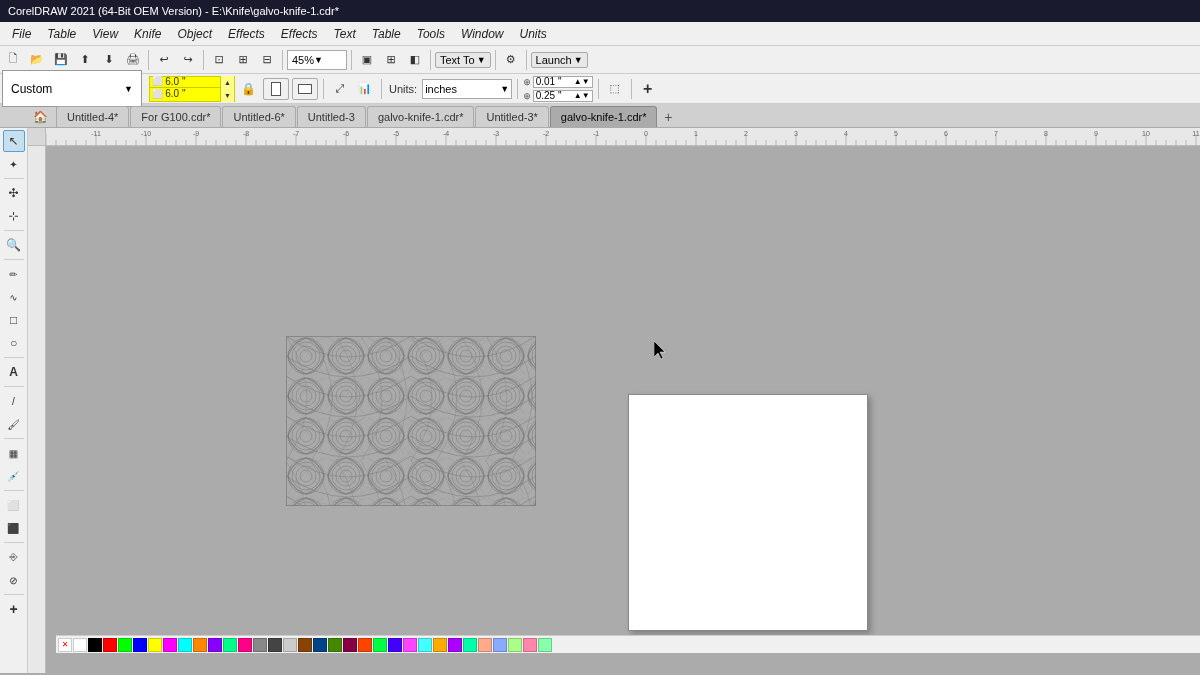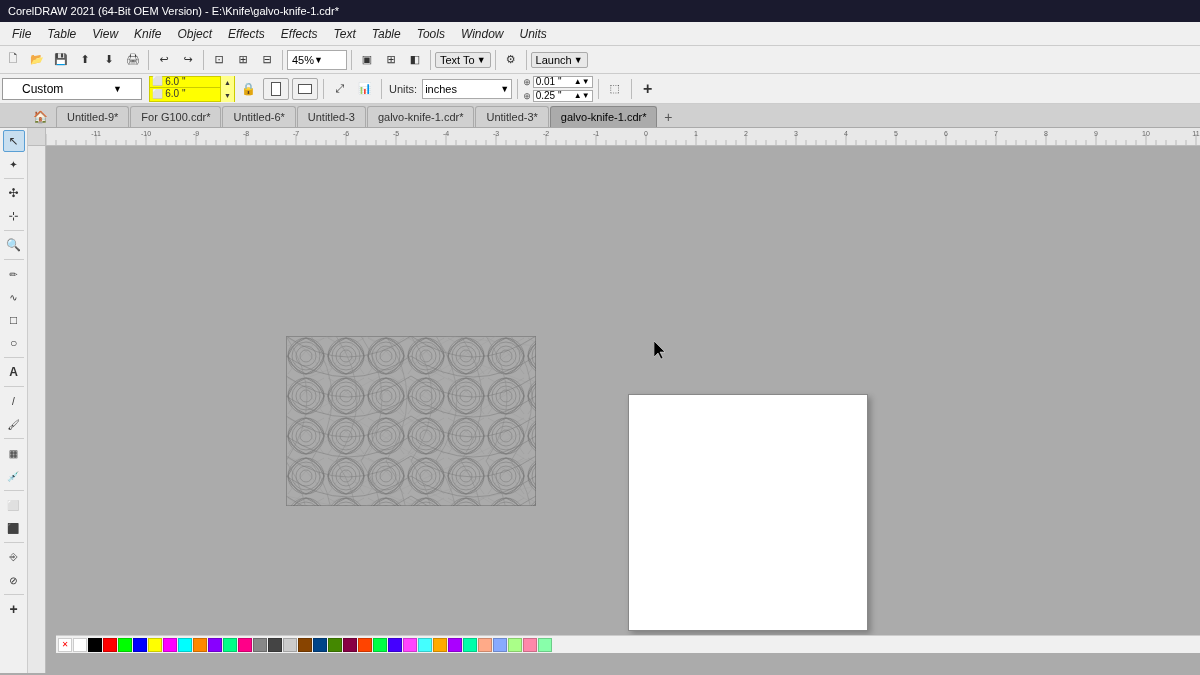--- a/index.html
+++ b/index.html
@@ -72,27 +72,27 @@
       background: #f0f0f0;
       height: 30px;
       display: flex;
       align-items: center;
       border-bottom: 1px solid #ccc;
       padding: 0 2px;
       gap: 3px;
     }
     .custom-dropdown {
       width: 140px;
-      height: 22px;
+      height: 37px;
       background: white;
       border: 1px solid #999;
       display: flex;
       align-items: center;
       justify-content: space-between;
-      padding: 0 19px;
+      padding: 0 8px;
       cursor: pointer;
       font-size: 12px;
     }
     .size-input {
       height: 12px;
       width: 70px;
       display: flex;
       align-items: center;
       padding: 0 2px;
       font-size: 10px;
@@ -481,21 +481,21 @@
 
   <div class="tb-separator"></div>
 
   <div class="tb-btn" style="font-size:16px;font-weight:bold;">+</div>
 </div>
 
 <div id="tab-bar">
 
   <div style="width:22px;height:21px;display:flex;align-items:center;justify-content:center;cursor:pointer;margin-right:4px;">🏠</div>
   <div class="tab">
-    <span>Untitled-9*</span>
+    <span>Untitled-4*</span>
   </div>
   <div class="tab">
     <span>For G100.cdr*</span>
   </div>
   <div class="tab">
     <span>Untitled-6*</span>
   </div>
   <div class="tab">
     <span>Untitled-3</span>
   </div>

